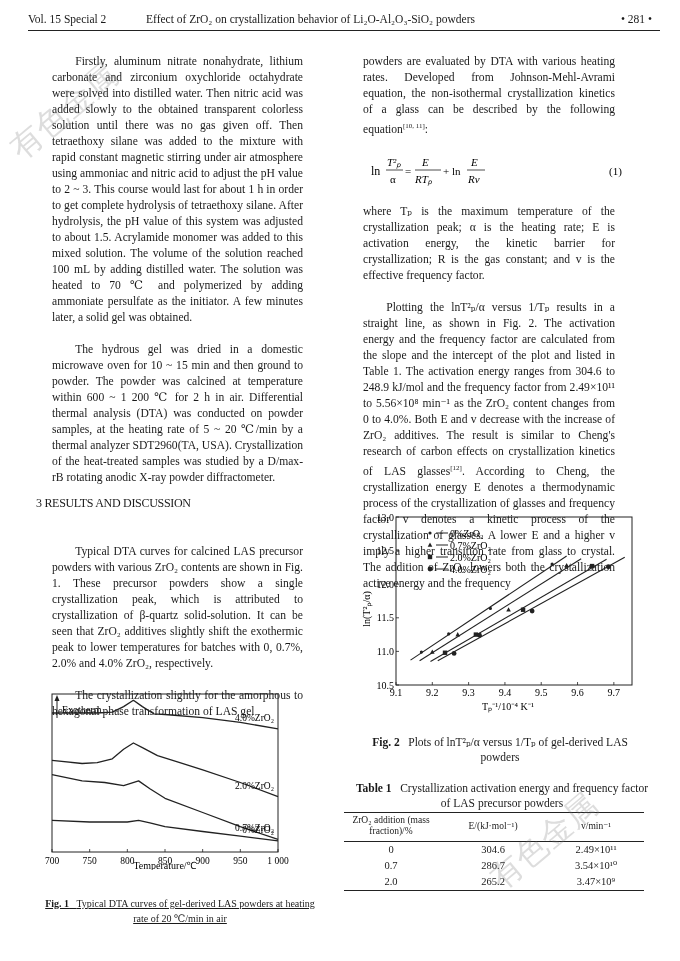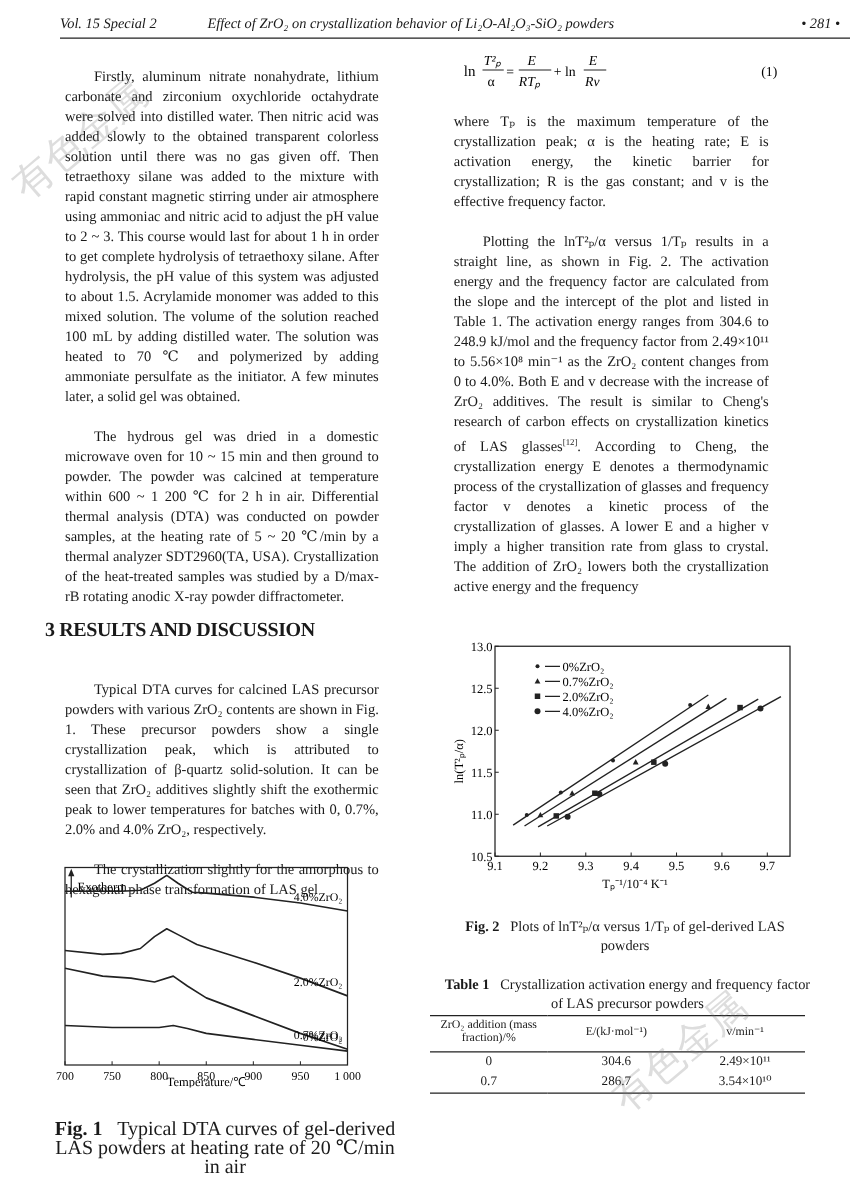--- a/index.html
+++ b/index.html
@@ -1,30 +1,30 @@
 <!DOCTYPE html>
 <html><head>
 <meta charset="utf-8">
 <style>
   html,body{margin:0;padding:0;background:#fff;}
   body{width:680px;height:961px;position:relative;overflow:hidden;font-family:"Liberation Serif","DejaVu Serif",serif;color:#1a1a1a;}
-  .header{position:absolute;left:48px;top:8px;width:632px;height:22px;border-bottom:1.5px solid #222;font-size:11.5px;line-height:22px;font-style:italic;}
+  .header{position:absolute;left:28px;top:8px;width:632px;height:22px;border-bottom:1.5px solid #222;font-size:11.5px;line-height:22px;}
   .header .vol{position:absolute;left:0;}
   .header .title{position:absolute;left:118px;}
   .header .page{position:absolute;right:8px;}
   .col{position:absolute;font-size:11.6px;line-height:16px;text-align:justify;}
   .col p{margin:16px;text-indent:2em;}
   .col p.noind{text-indent:0;}
   #left-col{left:36px;top:38px;width:283px;}
   #right-col{left:347px;top:38px;width:284px;}
-  .section-title{position:absolute;left:36px;top:496px;font-weight:bold;font-size:16px;letter-spacing:-0.3px;}
+  .section-title{position:absolute;left:36px;top:496px;font-weight:normal;font-size:12px;letter-spacing:-0.3px;}
   #left-col2{left:36px;top:528px;width:283px;}
   .eq{position:relative;height:34px;margin:2px 0;}
   .fig1{position:absolute;left:40px;top:692px;width:260px;height:178px;}
-  .fig1cap{position:absolute;left:40px;top:896px;width:280px;font-size:16px;line-height:15px;text-align:center;}
+  .fig1cap{position:absolute;left:40px;top:896px;width:280px;font-size:10px;line-height:15px;text-align:center;text-decoration:underline;}
   .fig2{position:absolute;left:358px;top:513px;width:290px;height:200px;}
   .fig2cap{position:absolute;left:360px;top:735px;width:280px;font-size:11.5px;line-height:15px;text-align:center;}
   .tbl-title{position:absolute;left:352px;top:781px;width:300px;font-size:11.5px;line-height:15px;text-align:center;}
   table.t1{position:absolute;left:344px;top:812px;width:300px;border-collapse:collapse;font-size:10.5px;}
   table.t1 th{font-weight:normal;font-size:9.5px;line-height:11px;padding:2px 2px 4px;border-top:1.5px solid #222;border-bottom:1.5px solid #222;}
   table.t1 td{text-align:center;padding:1px 2px;line-height:14px;}
   table.t1 tr:last-child td{border-bottom:1.5px solid #222;}
   sup{font-size:7px;}
   .bold{font-weight:bold;text-align:right;}
   .wm{position:absolute;color:rgba(120,120,120,0.25);font-size:32px;transform:rotate(-40deg);pointer-events:none;font-family:"DejaVu Sans",sans-serif;}
@@ -86,20 +86,21 @@
       <text x="238" y="172" font-size="9.5" text-anchor="middle" font-family="Liberation Serif, serif">1 000</text>
     </g>
   <text id="f1-xlabel" x="125" y="177" font-size="10" text-anchor="middle" font-family="Liberation Serif, serif">Temperature/℃</text>
 </svg>
 <div class="fig1cap">
   <span class="bold">Fig. 1</span>&nbsp;&nbsp;
   <span>Typical DTA curves of gel-derived LAS powders at heating rate of 20 ℃/min in air</span>
 </div>
 
 <div class="col" id="right-col">
+  <p class="noind"><span>powders are evaluated by DTA with various heating rates. Developed from Johnson-Mehl-Avrami equation, the non-isothermal crystallization kinetics of a glass can be described by the following equation</span><sup>[10, 11]</sup><span>:</span></p>
   <div class="eq">
     <svg width="284" height="34">
       <text x="24" y="21" font-size="12" font-family="Liberation Serif, serif">ln</text>
       <text x="40" y="12" font-size="11" font-style="italic" font-family="Liberation Serif, serif">T²ₚ</text>
       <line x1="39" y1="16" x2="56" y2="16" stroke="#222" stroke-width="0.8"></line>
       <text x="43" y="29" font-size="11" font-family="Liberation Serif, serif">α</text>
       <text x="58" y="21" font-size="11" font-family="Liberation Serif, serif">=</text>
       <text x="75" y="12" font-size="11" font-style="italic" font-family="Liberation Serif, serif">E</text>
       <line x1="68" y1="16" x2="94" y2="16" stroke="#222" stroke-width="0.8"></line>
       <text x="68" y="29" font-size="11" font-style="italic" font-family="Liberation Serif, serif">RTₚ</text>
@@ -208,17 +209,22 @@
       <tr>
         <td>0</td>
         <td>304.6</td>
         <td>2.49×10¹¹</td>
       </tr>
       <tr>
         <td>0.7</td>
         <td>286.7</td>
         <td>3.54×10¹⁰</td>
       </tr>
+      <tr>
+        <td>2.0</td>
+        <td>265.2</td>
+        <td>3.47×10⁹</td>
+      </tr>
     </tbody>
 </table>
 
 <div class="wm" style="left:0px;top:90px;">有色金属</div>
 <div class="wm" style="left:480px;top:820px;">有色金属</div>
 
 </body></html>

